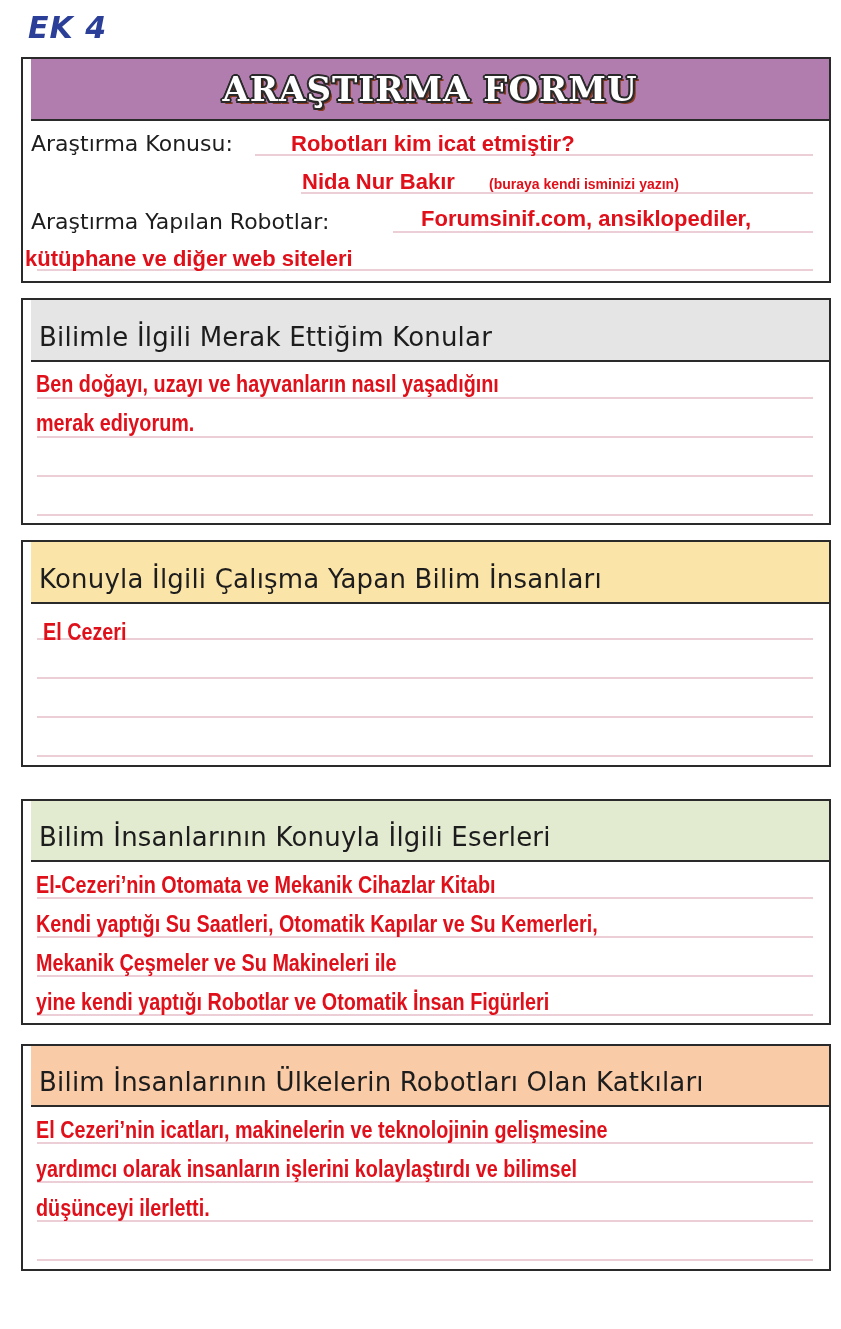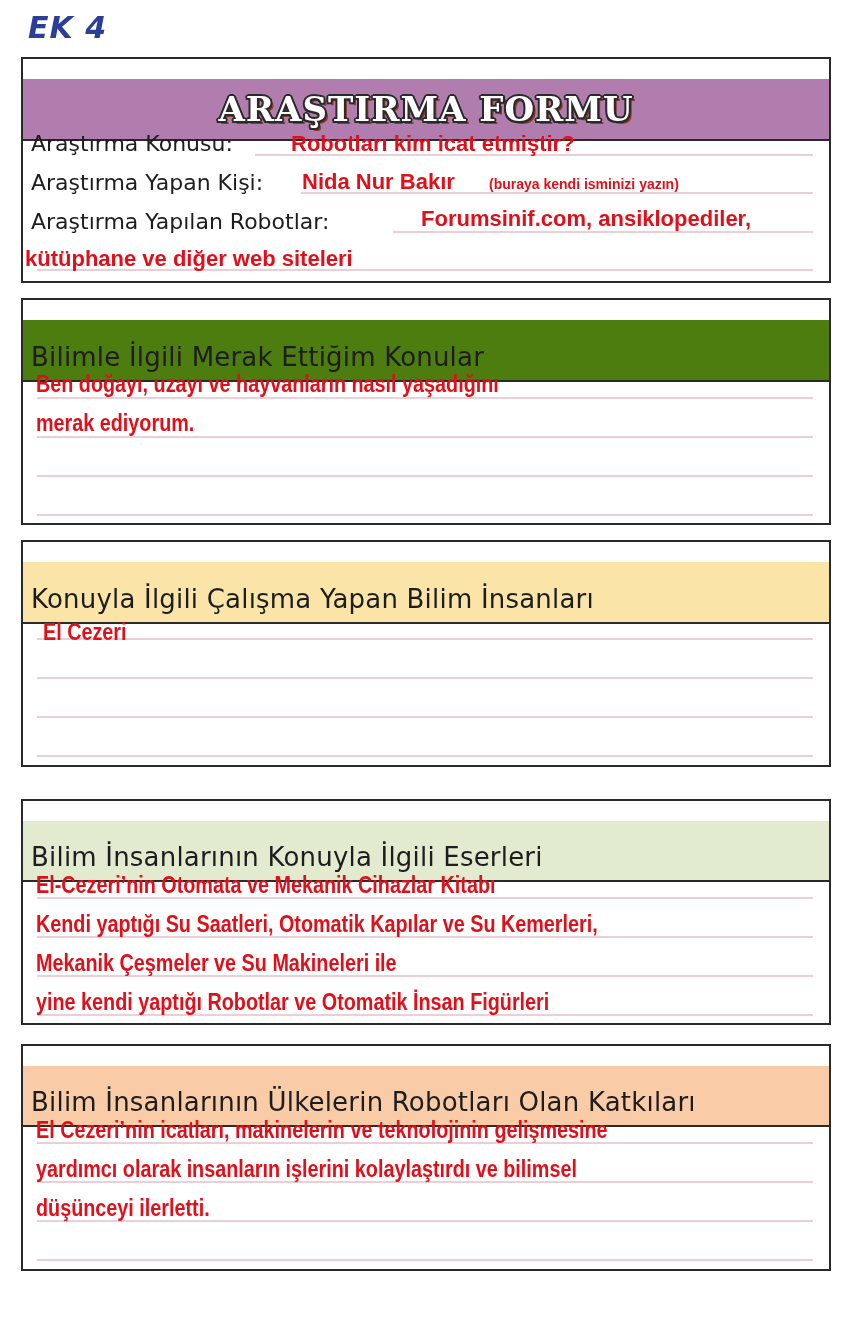--- a/index.html
+++ b/index.html
@@ -3,21 +3,21 @@
 <meta charset="utf-8">
 <style>
   html, body { margin: 0; padding: 0; background: #ffffff; }
   body { width: 841px; height: 1329px; position: relative; overflow: hidden;
          font-family: "DejaVu Sans", sans-serif; }
 
   .ek { position: absolute; left: 28px; top: 10px; font-family: "DejaVu Sans", sans-serif;
         font-weight: bold; font-style: italic; font-size: 30px; color: #2b3f98; letter-spacing: 1px; }
 
   .box { position: absolute; left: 21px; width: 806px; border: 2px solid #2a2a2a; background: #fff; }
-  .hdr { position: absolute; left: 0; right: 0; top: 0; border-bottom: 2px solid #2a2a2a; margin-top: 20px; }
+  .hdr { position: absolute; left: 8px; right: 0; top: 0; border-bottom: 2px solid #2a2a2a; }
   .hdr-text { position: absolute; left: 8px; bottom: 8px; font-family: "DejaVu Sans", sans-serif;
               font-size: 26px; color: #1d1d1d; letter-spacing: 0.2px; transform-origin: left bottom; }
 
   .title { position: absolute; left: 0; right: 0; top: 10px; text-align: center;
            font-family: "DejaVu Serif", serif; font-weight: bold; font-size: 34px; color: #ffffff;
            letter-spacing: 1px;
            text-shadow: -2px 0 #2a2a2a, 2px 0 #2a2a2a, 0 -2px #2a2a2a, 0 2px #2a2a2a,
                         -1.5px -1.5px #2a2a2a, 1.5px 1.5px #2a2a2a, -1.5px 1.5px #2a2a2a, 1.5px -1.5px #2a2a2a,
                         3px 3px #8b3a1e; }
 
@@ -44,31 +44,30 @@
   </div>
 
   <div class="rule" style="top:95px; left:232px;"></div>
   <div class="rule" style="top:133px; left:278px;"></div>
   <div class="rule" style="top:172px; left:370px;"></div>
   <div class="rule" style="top:210px;"></div>
 
   <div class="lbl" style="left:8px; top:72px;text-align:right;">Araştırma Konusu:</div>
   <div class="ans a1" style="left:234px; top:72px;margin-left:34px;">Robotları kim icat etmiştir?</div>
 
-  <div class="lbl" style="left:8px; top:111px;">Araştırma Yapan Kişi:</div>
   <div class="ans a1" style="left:279px; top:110px;">Nida Nur Bakır</div>
   <div class="ans small" style="left:466px; top:117px; font-weight:bold;">(buraya kendi isminizi yazın)</div>
 
   <div class="lbl" style="left:8px; top:150px;">Araştırma Yapılan Robotlar:</div>
   <div class="ans a1" style="left:2px; top:187px;">kütüphane ve diğer web siteleri</div>
   <div class="ans a1" style="left:398px; top:147px;">Forumsinif.com, ansiklopediler,</div>
 </div>
 
 <div class="box" style="top:298px; height:223px;">
-  <div class="hdr" style="height:60px; background:#4d7c0f;">
+  <div class="hdr" style="height:60px; background:#e5e5e5;">
     <div class="hdr-text">Bilimle İlgili Merak Ettiğim Konular</div>
   </div>
   <div class="rule" style="top:97px;"></div>
   <div class="rule" style="top:136px;"></div>
   <div class="rule" style="top:175px;"></div>
   <div class="rule" style="top:214px;"></div>
   <div class="line-text" style="top:71px;">Ben doğayı, uzayı ve hayvanların nasıl yaşadığını</div>
   <div class="line-text" style="top:110px;">merak ediyorum.</div>
   <div class="line-text" style="top:149px;"></div>
   <div class="line-text" style="top:188px;"></div>

